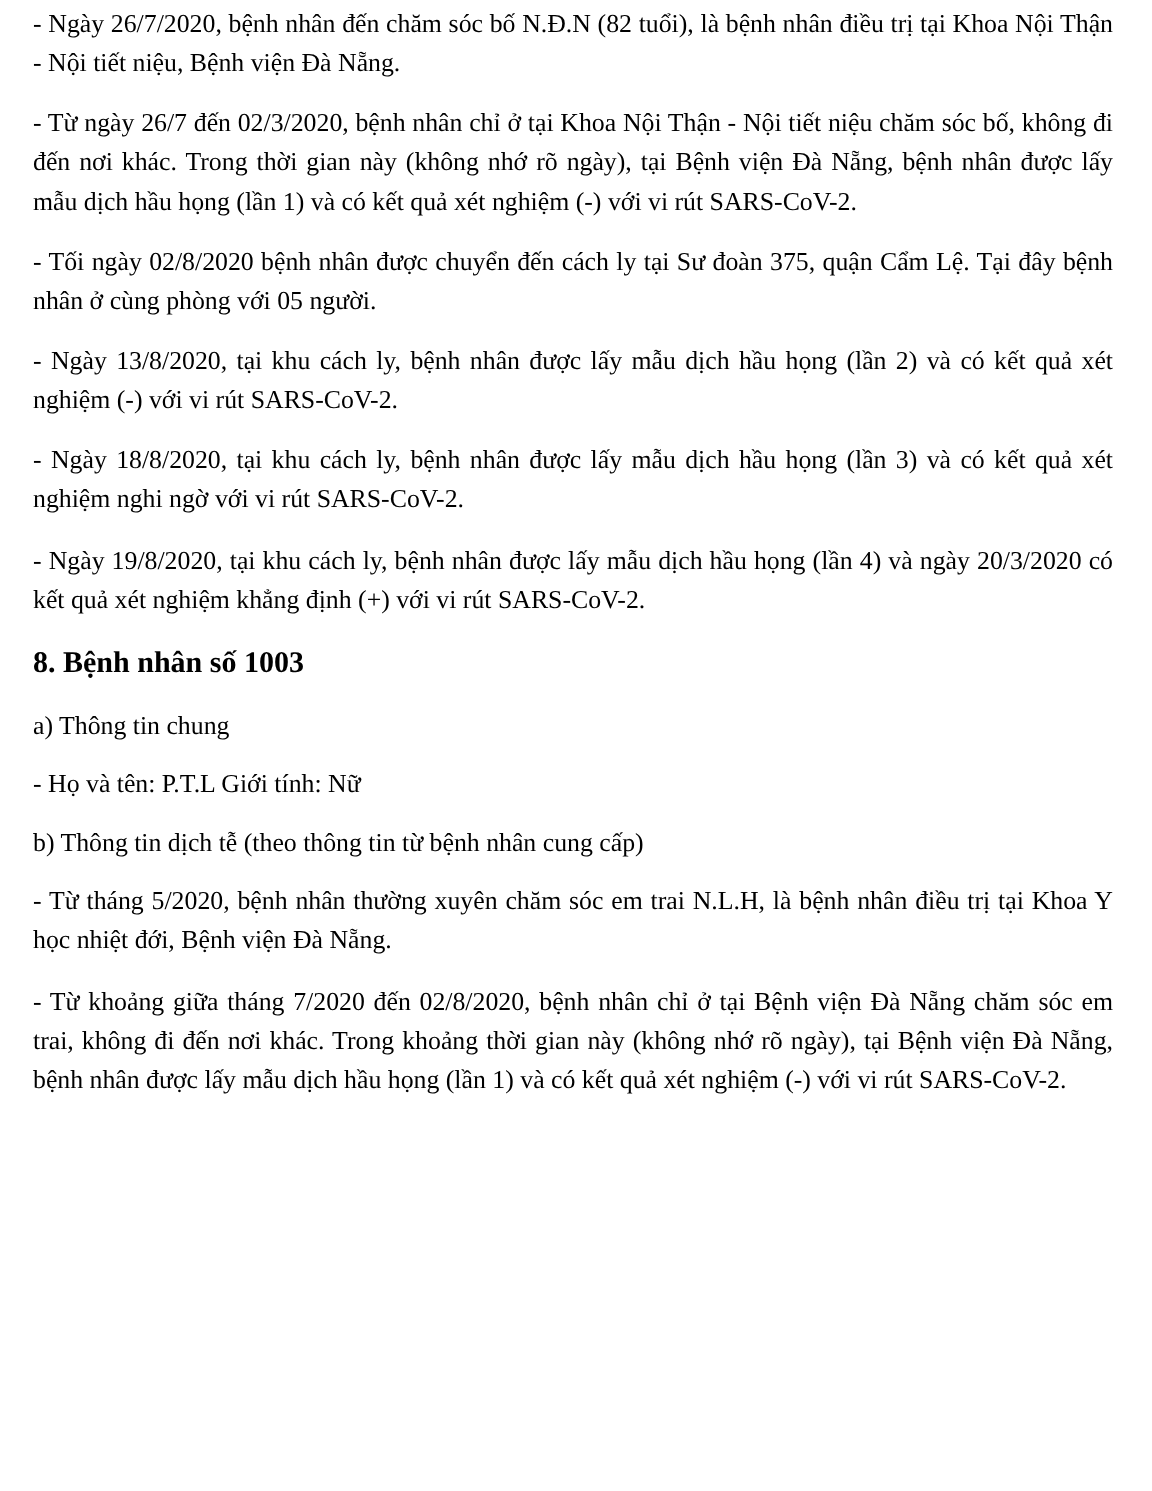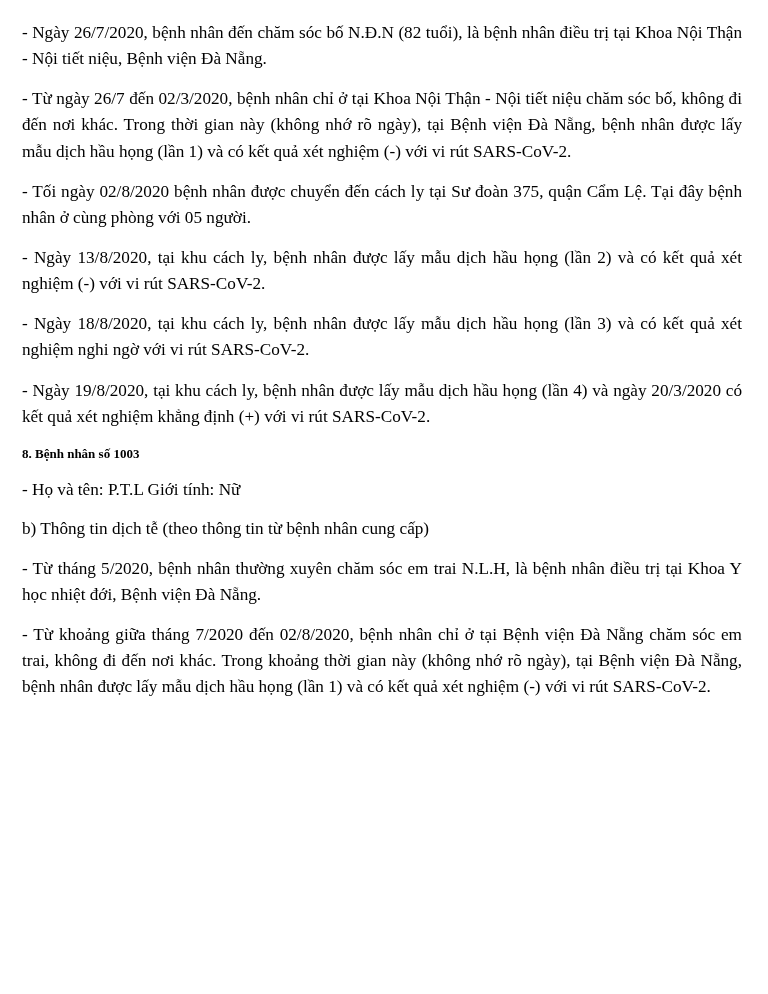--- a/index.html
+++ b/index.html
@@ -11,31 +11,31 @@
     width: 768px;
     height: 994px;
     font-family: "Liberation Serif", serif;
     color: #000000;
     overflow: hidden;
   }
   .page {
     box-sizing: border-box;
     width: 768px;
     height: 994px;
-    padding: 20px 26px 0 22px;
+    padding: 3px 26px 0 22px;
   }
   .para {
     font-size: 17.2px;
     line-height: 1.52;
     margin: 0 0 14px 0;
     text-align: justify;
     text-justify: inter-word;
   }
   .heading {
-    font-size: 13px;
+    font-size: 20px;
     font-weight: bold;
     line-height: 1.5;
     margin: 0 0 14px 0;
   }
   .tight {
     margin-bottom: 13px;
   }
 </style>
 </head>
 <body>
@@ -49,20 +49,21 @@
   <p class="para">- Tối ngày 02/8/2020 bệnh nhân được chuyển đến cách ly tại Sư đoàn 375, quận Cẩm Lệ. Tại đây bệnh nhân ở cùng phòng với 05 người.</p>
 
   <p class="para">- Ngày 13/8/2020, tại khu cách ly, bệnh nhân được lấy mẫu dịch hầu họng (lần 2) và có kết quả xét nghiệm (-) với vi rút SARS-CoV-2.</p>
 
   <p class="para">- Ngày 18/8/2020, tại khu cách ly, bệnh nhân được lấy mẫu dịch hầu họng (lần 3) và có kết quả xét nghiệm nghi ngờ với vi rút SARS-CoV-2.</p>
 
   <p class="para">- Ngày 19/8/2020, tại khu cách ly, bệnh nhân được lấy mẫu dịch hầu họng (lần 4) và ngày 20/3/2020 có kết quả xét nghiệm khẳng định (+) với vi rút SARS-CoV-2.</p>
 
   <p class="heading">8. Bệnh nhân số 1003</p>
 
+  <p class="para tight">a) Thông tin chung</p>
 
   <p class="para tight">- Họ và tên: P.T.L Giới tính: Nữ</p>
 
 
 
   <p class="para tight">b) Thông tin dịch tễ (theo thông tin từ bệnh nhân cung cấp)</p>
 
   <p class="para">- Từ tháng 5/2020, bệnh nhân thường xuyên chăm sóc em trai N.L.H, là bệnh nhân điều trị tại Khoa Y học nhiệt đới, Bệnh viện Đà Nẵng.</p>
 
   <p class="para">- Từ khoảng giữa tháng 7/2020 đến 02/8/2020, bệnh nhân chỉ ở tại Bệnh viện Đà Nẵng chăm sóc em trai, không đi đến nơi khác. Trong khoảng thời gian này (không nhớ rõ ngày), tại Bệnh viện Đà Nẵng, bệnh nhân được lấy mẫu dịch hầu họng (lần 1) và có kết quả xét nghiệm (-) với vi rút SARS-CoV-2.</p>

